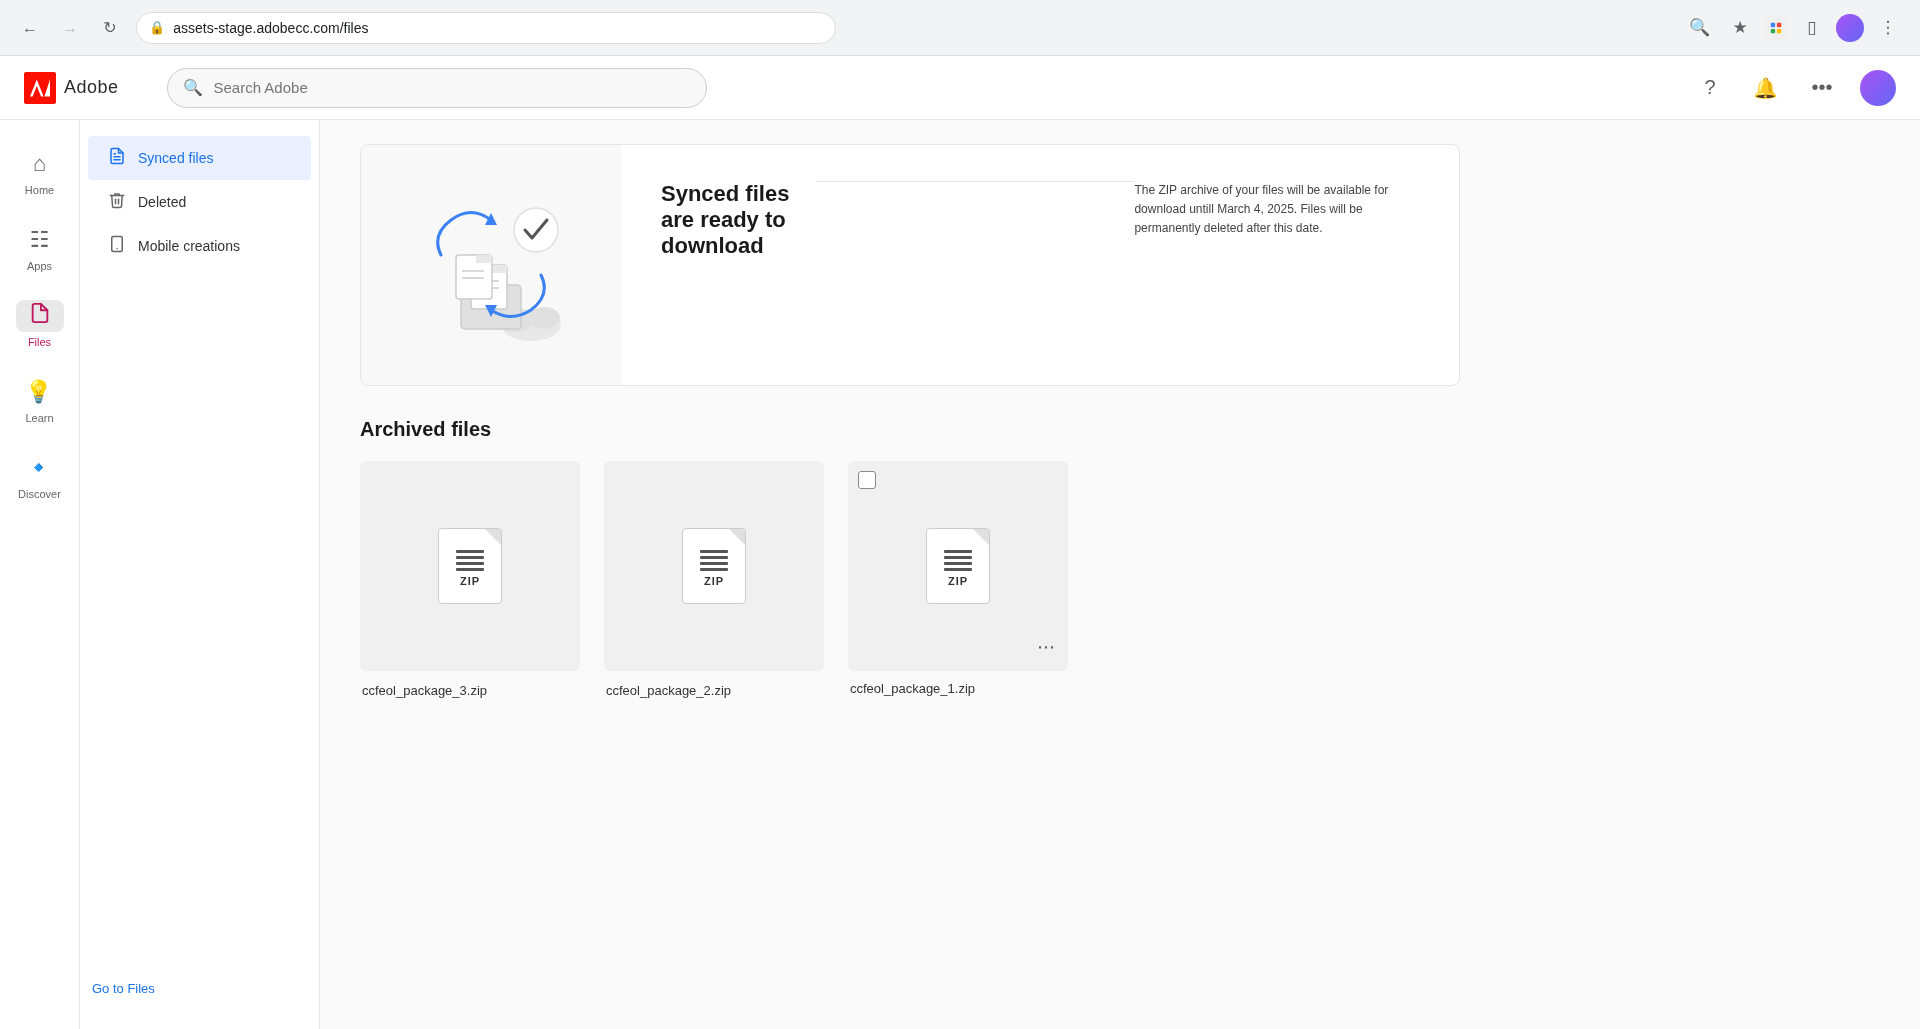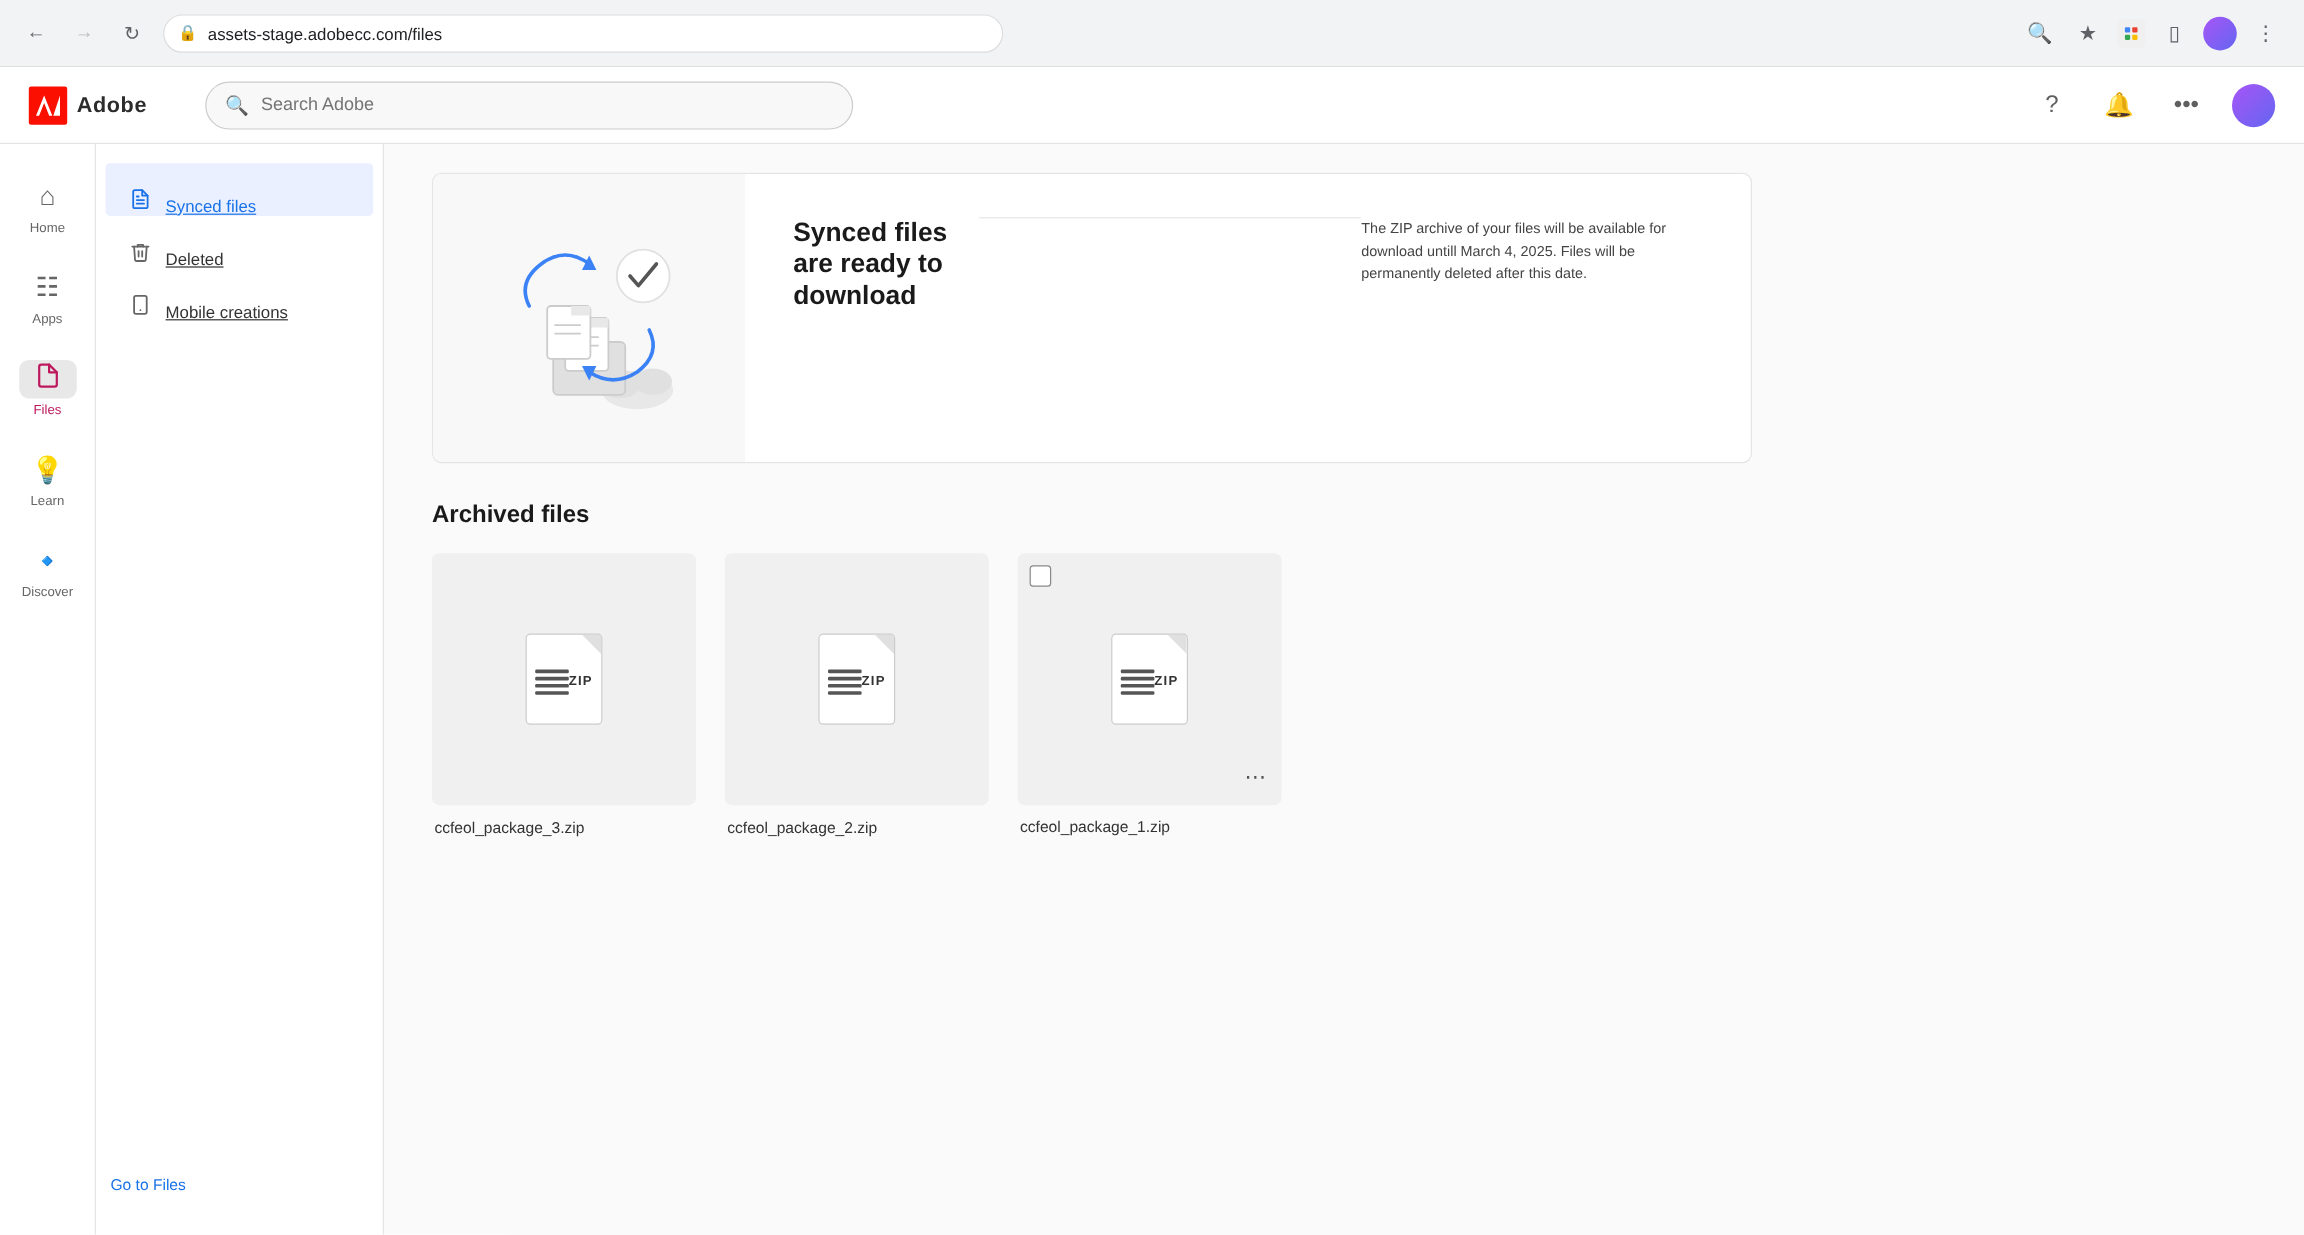--- a/index.html
+++ b/index.html
@@ -101,21 +101,21 @@
     }
     .adobe-logo-mark {
       width: 32px; height: 32px;
       background: #fa0f00;
       display: flex; align-items: center; justify-content: center;
       border-radius: 2px;
     }
     .adobe-logo-mark svg { width: 20px; height: 20px; fill: white; }
     .adobe-wordmark {
       font-size: 18px;
-      font-weight: 700;
+      font-weight: 400;
       color: #2c2c2c;
       letter-spacing: 0.5px;
     }
     .header-search {
       margin-left: 32px;
       flex: 1;
       max-width: 540px;
     }
     .search-box {
       width: 100%;
@@ -217,30 +217,29 @@
       width: 240px;
       background: #fff;
       border-right: 1px solid #e5e5e5;
       padding: 16px 0;
       display: flex;
       flex-direction: column;
     }
     .secondary-sidebar-item {
       height: 44px;
       display: flex;
-      align-items: flex-end;
+      align-items: center;
       padding: 0 20px;
       gap: 12px;
       cursor: pointer;
       font-size: 14px;
       color: #333;
       border-radius: 4px;
       margin: 0 8px;
       transition: background 0.15s;
-      text-decoration: underline;
     }
     .secondary-sidebar-item.active {
       background: #eaf0ff;
       color: #1a73e8;
       font-weight: 500;
     }
     .secondary-sidebar-item .si-icon { font-size: 18px; color: #666; }
     .secondary-sidebar-item.active .si-icon { color: #1a73e8; }
     .sidebar-bottom {
       margin-top: auto;
@@ -346,21 +345,21 @@
       border-radius: 3px;
       background: #fff;
     }
     .zip-file-icon {
       width: 64px;
       height: 76px;
       background: #fff;
       border: 1.5px solid #ccc;
       border-radius: 4px;
       display: flex;
-      flex-direction: row;
+      flex-direction: column;
       align-items: center;
       justify-content: center;
       position: relative;
       overflow: hidden;
     }
     .zip-file-icon::before {
       content: '';
       position: absolute;
       top: 0; right: 0;
       width: 16px; height: 16px;

